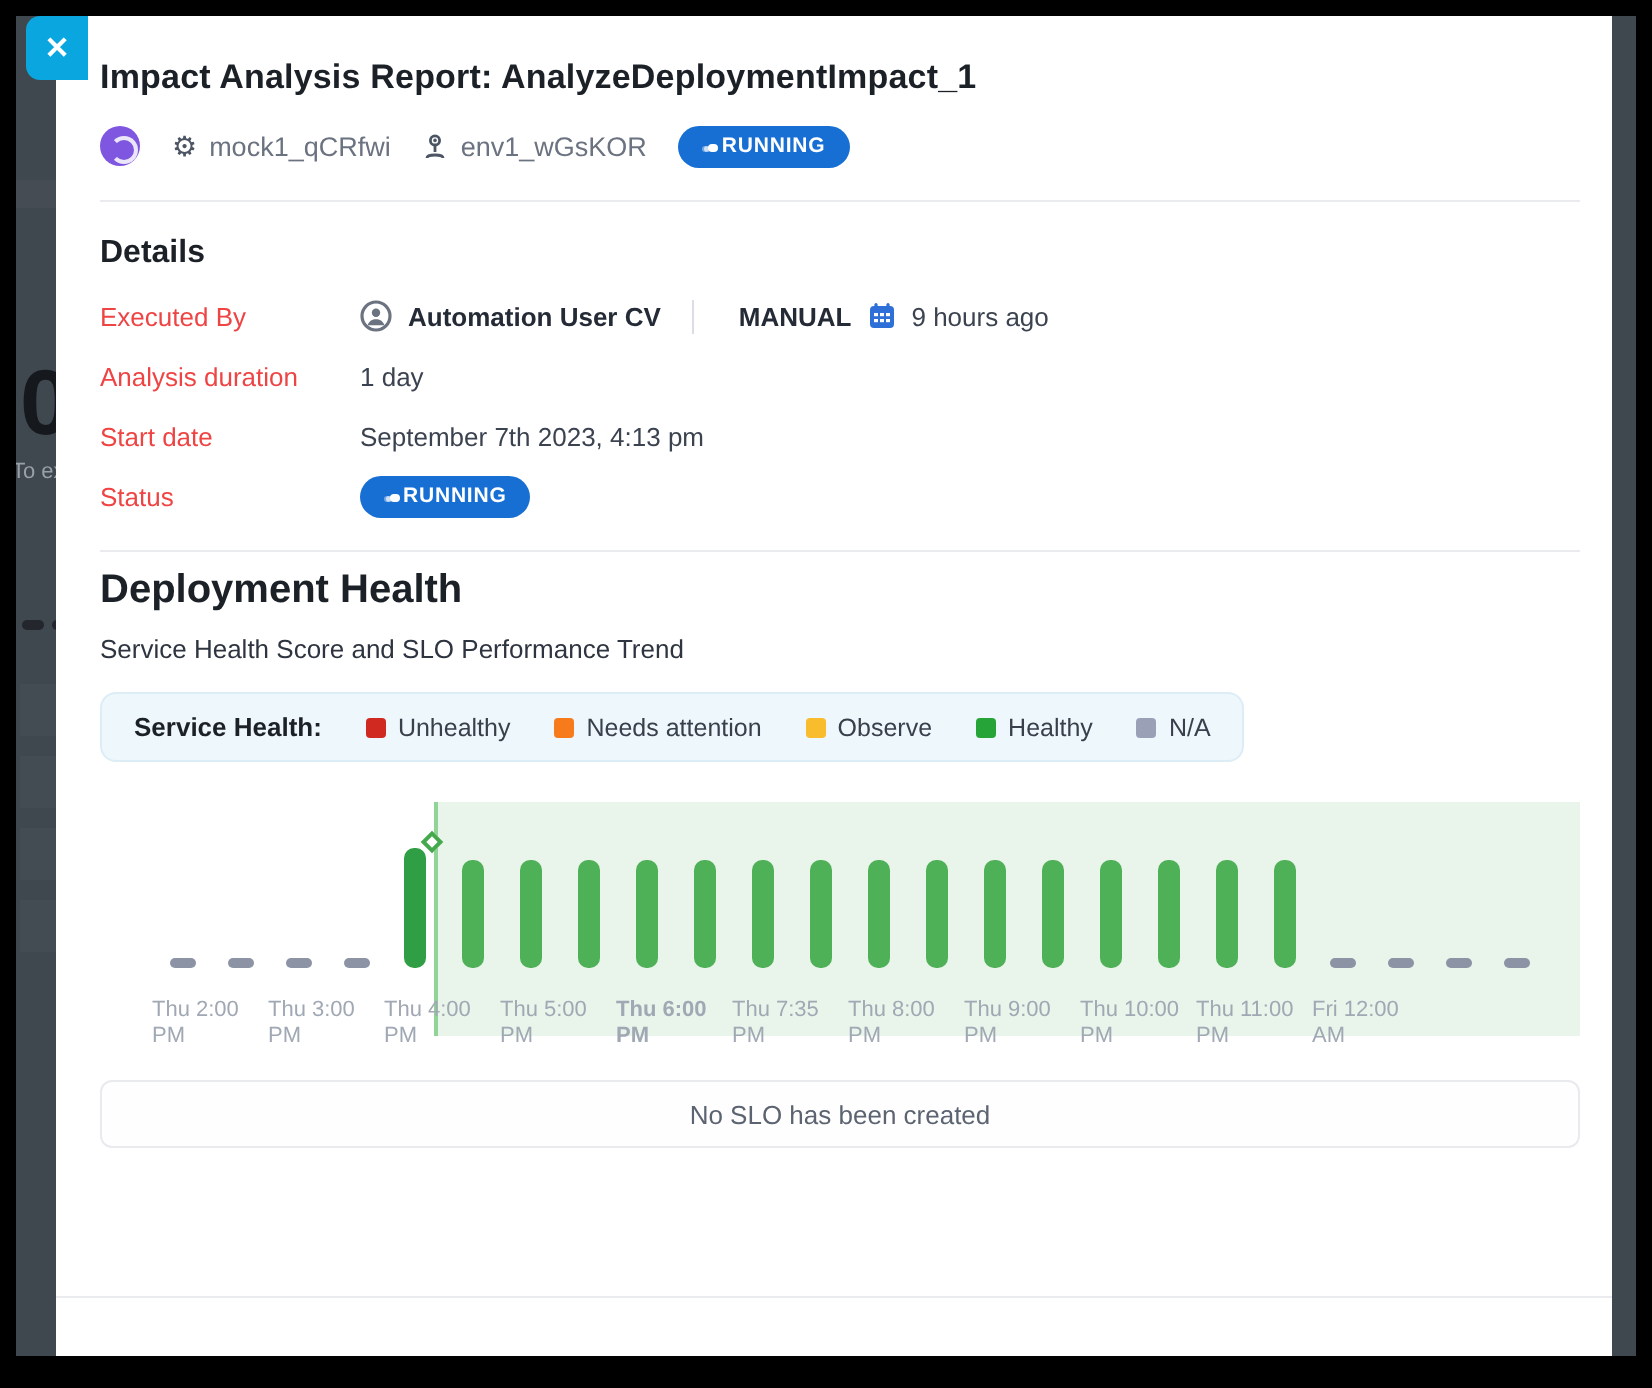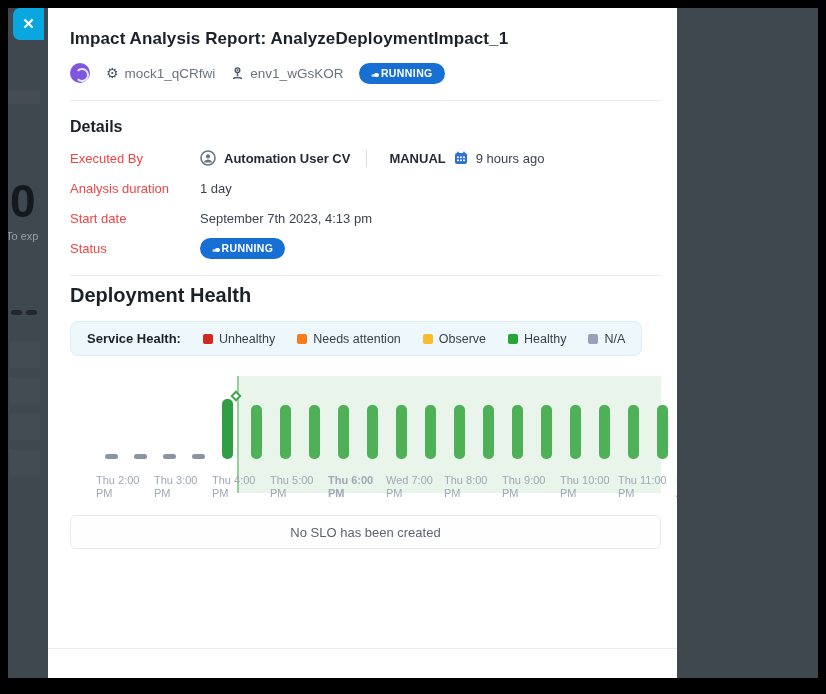--- a/index.html
+++ b/index.html
@@ -9,21 +9,21 @@
 
   
   .underlay { position:absolute; left:0; top:0; width:32px; height:100%; overflow:hidden; }
   .u-band { position:absolute; left:0; top:82px; width:100%; height:14px; background:#4a515a; opacity:.55; }
   .u-zero { position:absolute; left:2px; top:166px; font-size:46px; font-weight:700; color:#15181d; white-space:nowrap; }
   .u-exp  { position:absolute; left:-2px; top:222px; font-size:11px; color:#99a0a8; white-space:nowrap; }
   .u-dash { position:absolute; top:302px; width:11px; height:5px; border-radius:2.5px; background:#23272d; }
   .u-row  { position:absolute; left:2px; right:0; height:26px; background:#474f58; opacity:.5; }
 
   
-  .drawer { position:absolute; left:40px; top:0; width:629px; height:670px; background:#fff; overflow:hidden; }
+  .drawer { position:absolute; left:20px; top:0; width:778px; height:670px; background:#fff; overflow:hidden; }
   .drawer-inner { padding:0 16px 0 22px; }
   .close-btn { position:absolute; left:5px; top:0; width:31px; height:32px; background:#0aa6df; border:none;
                border-radius:7px 0 0 7px; color:#fff; font-size:15px; font-weight:700; cursor:pointer;
                display:flex; align-items:center; justify-content:center; z-index:5; }
 
   .title { padding-top:21px; font-size:17px; font-weight:700; color:#1c2128; letter-spacing:.1px; }
 
   .meta-row { margin-top:13px; display:flex; align-items:center; gap:16px; height:22px; }
   .avatar { width:20px; height:20px; border-radius:50%; background:#7e56e0; position:relative; flex:none; }
   .avatar::after { content:""; position:absolute; left:5px; top:5px; width:10px; height:10px;
@@ -170,20 +170,21 @@
                 <span><i class="d d1"></i><i class="d d2"></i><i class="d d3"></i></span>
                 <span>RUNNING</span>
               </span>
             </div>
           </div>
         </div>
 
         <hr class="divider" style="margin-top:12px">
 
         <div class="section-h2">Deployment Health</div>
+        <div class="subtitle">Service Health Score and SLO Performance Trend</div>
 
         <div>
           <div class="legend">
             <span class="legend-title">Service Health:</span>
             <span style="display:inline-flex;gap:22px">
                 <span class="legend-item">
                   <span class="swatch" style="background: rgb(208, 42, 32);"></span>
                   <span>Unhealthy</span>
                 </span>
                 <span class="legend-item">
@@ -248,21 +249,21 @@
             </div>
             <div class="ch-label" style="left: 200px;">
               <div>Thu 5:00</div>
               <div>PM</div>
             </div>
             <div class="ch-label" style="left: 258px; font-weight: bold;">
               <div>Thu 6:00</div>
               <div>PM</div>
             </div>
             <div class="ch-label" style="left: 316px;">
-              <div>Wed 7:00</div>
+              <div>Thu 7:35</div>
               <div>PM</div>
             </div>
             <div class="ch-label" style="left: 374px;">
               <div>Thu 8:00</div>
               <div>PM</div>
             </div>
             <div class="ch-label" style="left: 432px;">
               <div>Thu 9:00</div>
               <div>PM</div>
             </div>

